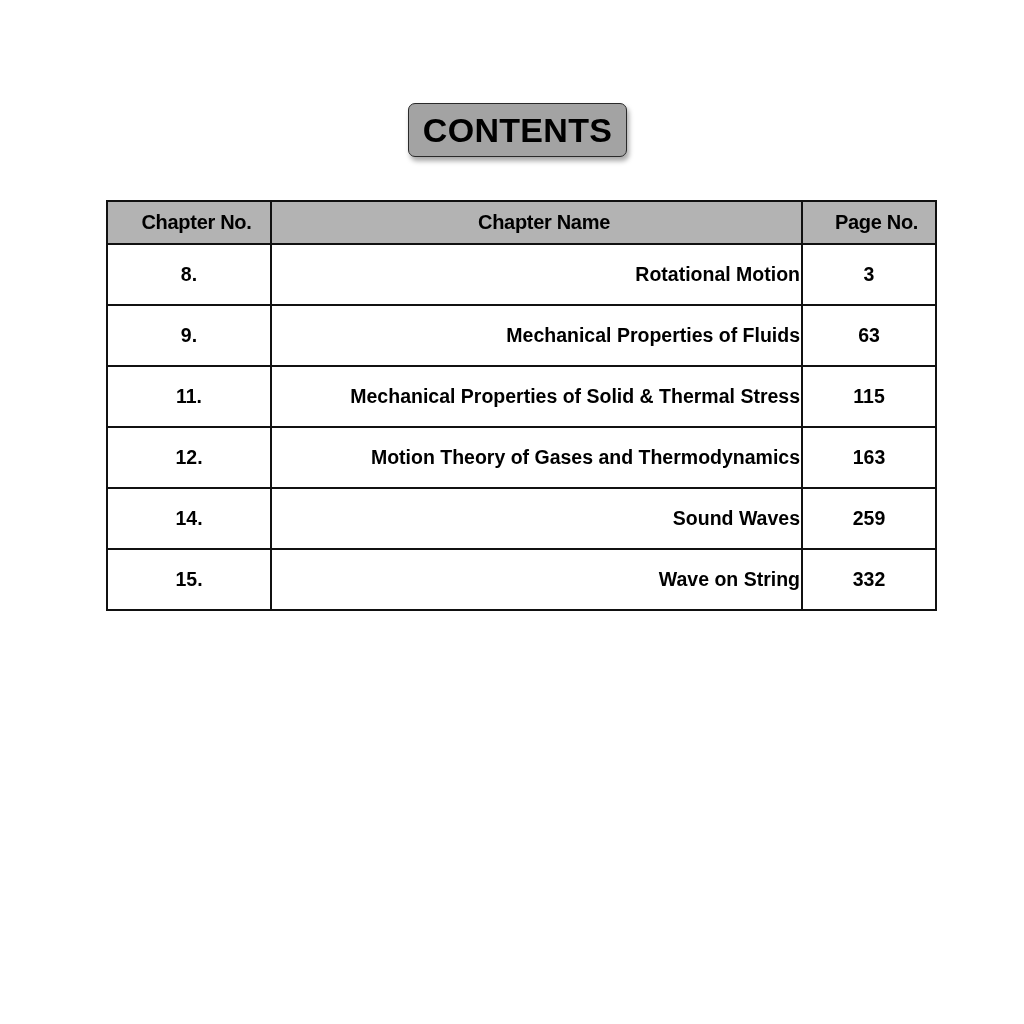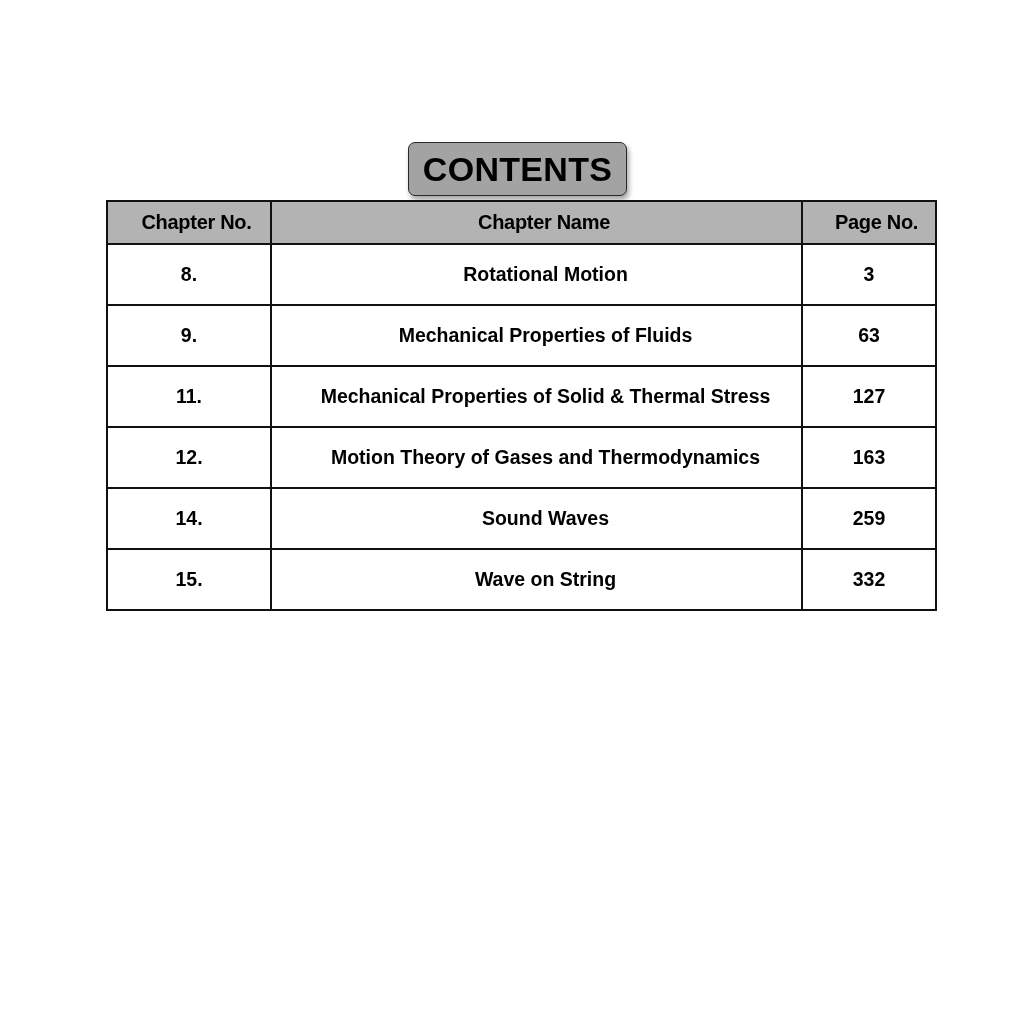--- a/index.html
+++ b/index.html
@@ -24,21 +24,20 @@
       background: #a3a3a3;
       border: 1.5px solid #2a2a2a;
       border-radius: 7px;
       box-shadow: 2px 4px 5px rgba(0,0,0,0.35);
       display: flex;
       align-items: center;
       justify-content: center;
       font-weight: bold;
       font-size: 34px;
       letter-spacing: 0.3px;
-      margin-top: 39px;
     }
     table.contents {
       position: absolute;
       left: 106px;
       top: 200px;
       width: 829px;
       border-collapse: collapse;
       table-layout: fixed;
     }
     table.contents th,
@@ -54,21 +53,21 @@
       text-align: center;
       letter-spacing: -0.3px;
       padding-left: 16px;
     }
     table.contents td {
       height: 61px;
       font-size: 19.5px;
       background: #fff;
     }
     td.col-no, td.col-page { text-align: center; }
-    td.col-name { text-align: center; padding-left: 19px; margin-left: 8px; }
+    td.col-name { text-align: right; padding-left: 19px; margin-left: 8px; }
     col.c1 { width: 164px; }
     col.c2 { width: 531px; }
     col.c3 { width: 134px; }
   </style>
 </head>
 <body>
 
 <div class="title-badge">CONTENTS</div>
 
 <table class="contents">
@@ -91,21 +90,21 @@
       <td class="col-page">3</td>
     </tr>
     <tr>
       <td class="col-no">9.</td>
       <td class="col-name">Mechanical Properties of Fluids</td>
       <td class="col-page">63</td>
     </tr>
     <tr>
       <td class="col-no">11.</td>
       <td class="col-name">Mechanical Properties of Solid &amp; Thermal Stress</td>
-      <td class="col-page">127</td>
+      <td class="col-page">115</td>
     </tr>
     <tr>
       <td class="col-no">12.</td>
       <td class="col-name">Motion Theory of Gases and Thermodynamics</td>
       <td class="col-page">163</td>
     </tr>
     <tr>
       <td class="col-no">14.</td>
       <td class="col-name">Sound Waves</td>
       <td class="col-page">259</td>

